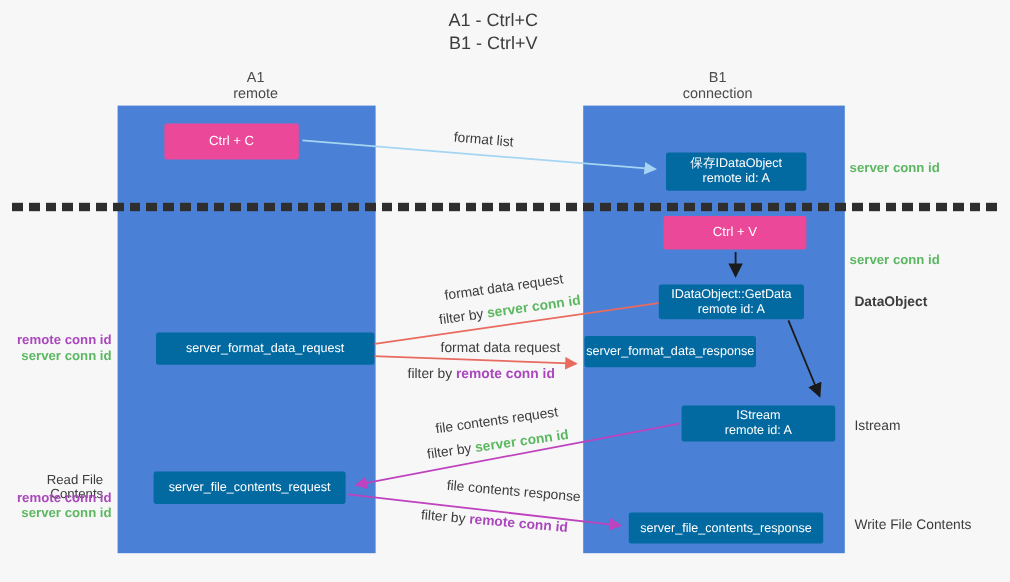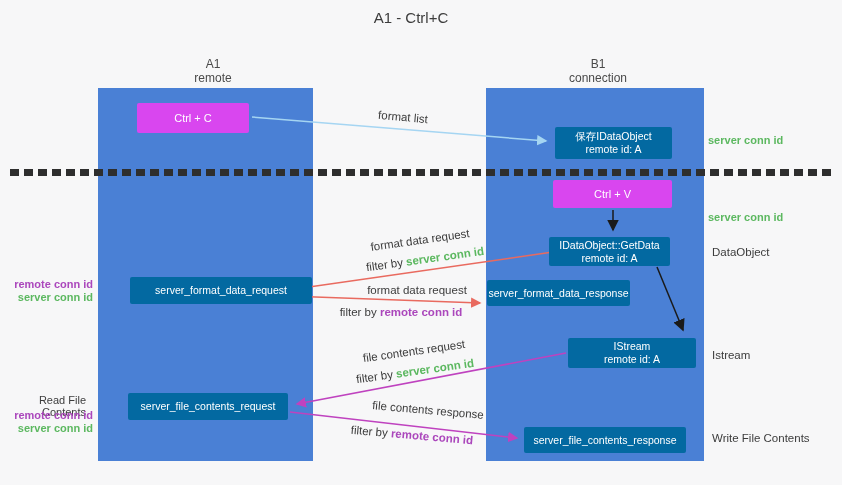--- a/index.html
+++ b/index.html
@@ -16,21 +16,21 @@
 
   .lane { position:absolute; top:88px; height:373px; background:#4a80d5; }
   .lane.left  { left:98px;  width:215px; }
   .lane.right { left:486px; width:218px; }
 
   .divider { position:absolute; left:10px; top:169px; width:822px; height:7px;
              background:repeating-linear-gradient(90deg,#2e2e2e 0 9px,transparent 9px 14px); }
 
   .box { position:absolute; display:flex; flex-direction:column; align-items:center;
          justify-content:center; color:#ffffff; text-align:center; border-radius:2px; }
-  .box.green  { background:#d946ef; font-size:11px; }
+  .box.green  { background:#ec4899; font-size:11px; }
   .box.orange { background:#0369a1; font-size:10.5px; line-height:13px; }
 
   .n-ctrl-c   { left:137px; top:103px; width:112px; height:30px; }
   .n-save     { left:555px; top:127px; width:117px; height:32px; }
   .n-ctrl-v   { left:553px; top:180px; width:119px; height:28px; }
   .n-getdata  { left:549px; top:237px; width:121px; height:29px; }
   .n-freq     { left:130px; top:277px; width:182px; height:27px; }
   .n-fresp    { left:487px; top:280px; width:143px; height:26px; }
   .n-istream  { left:568px; top:338px; width:128px; height:30px; }
   .n-creq     { left:128px; top:393px; width:160px; height:27px; }
@@ -49,20 +49,21 @@
 
   svg.arrows { position:absolute; left:0; top:0; pointer-events:none; }
 </style>
 </head>
 <body>
 
 <div class="stage">
 
   <div class="title-block">
     <div>A1 - Ctrl+C</div>
+    <div>B1 - Ctrl+V</div>
   </div>
 
   <div class="lane-header left">
     <div>A1</div>
     <div>remote</div>
   </div>
   <div class="lane-header right">
     <div>B1</div>
     <div>connection</div>
   </div>
@@ -144,21 +145,21 @@
   <div class="flow-label" style="left:401px; top:312px; transform:translate(-50%,-50%);"><span>filter by </span><span class="id-purple">remote conn id</span></div>
 
   <div class="flow-label" style="left:414px; top:351px; transform:translate(-50%,-50%) rotate(-8deg);">file contents request</div>
   <div class="flow-label" style="left:415px; top:371px; transform:translate(-50%,-50%) rotate(-8deg);"><span>filter by </span><span class="id-green">server conn id</span></div>
 
   <div class="flow-label" style="left:428px; top:410px; transform:translate(-50%,-50%) rotate(5deg);">file contents response</div>
   <div class="flow-label" style="left:412px; top:435px; transform:translate(-50%,-50%) rotate(5deg);"><span>filter by </span><span class="id-purple">remote conn id</span></div>
 
   <div class="side-label bold-green" style="left:708px; top:134px;">server conn id</div>
   <div class="side-label bold-green" style="left:708px; top:211px;">server conn id</div>
-  <div class="side-label" style="left:712px; top:246px;">DataObject</div>
+  <div class="side-label" style="left:712px; top:246px;font-weight:bold;">DataObject</div>
   <div class="side-label" style="left:712px; top:349px;">Istream</div>
   <div class="side-label" style="left:712px; top:432px;">Write File Contents</div>
 
   <div class="id-group" style="top:278px;">
     <div class="id-purple">remote conn id</div>
     <div class="id-green">server conn id</div>
   </div>
   <div class="rfc" style="top:394px;">Read File Contents</div>
   <div class="id-group" style="top:409px;">
     <div class="id-purple">remote conn id</div>

